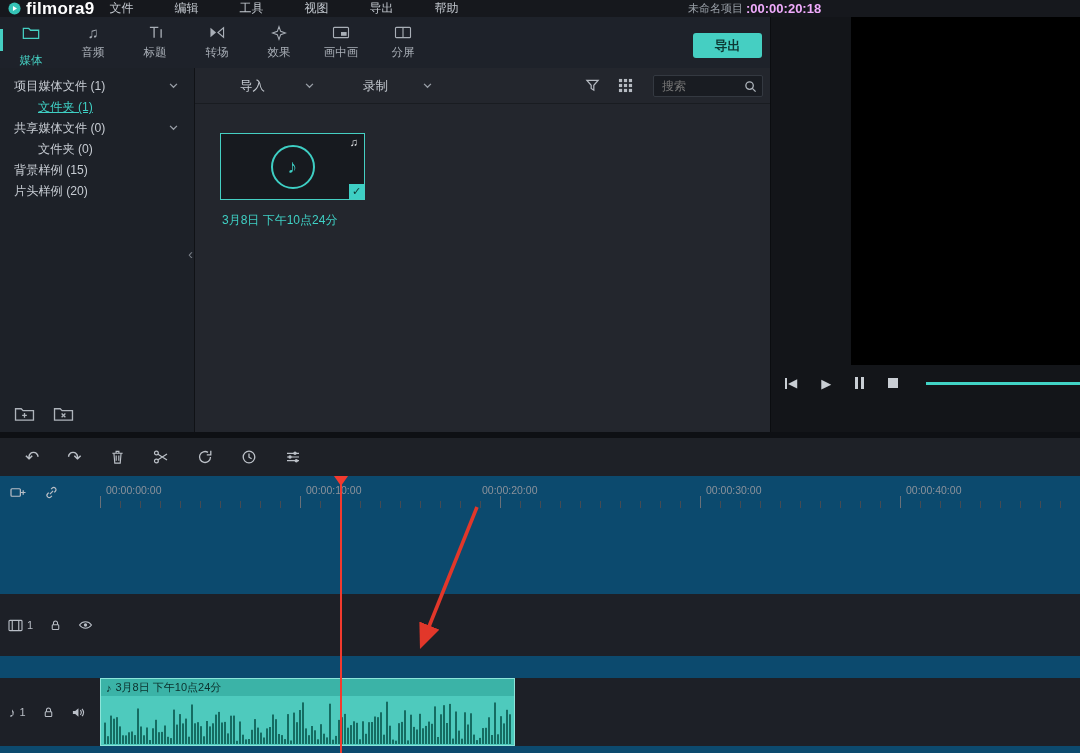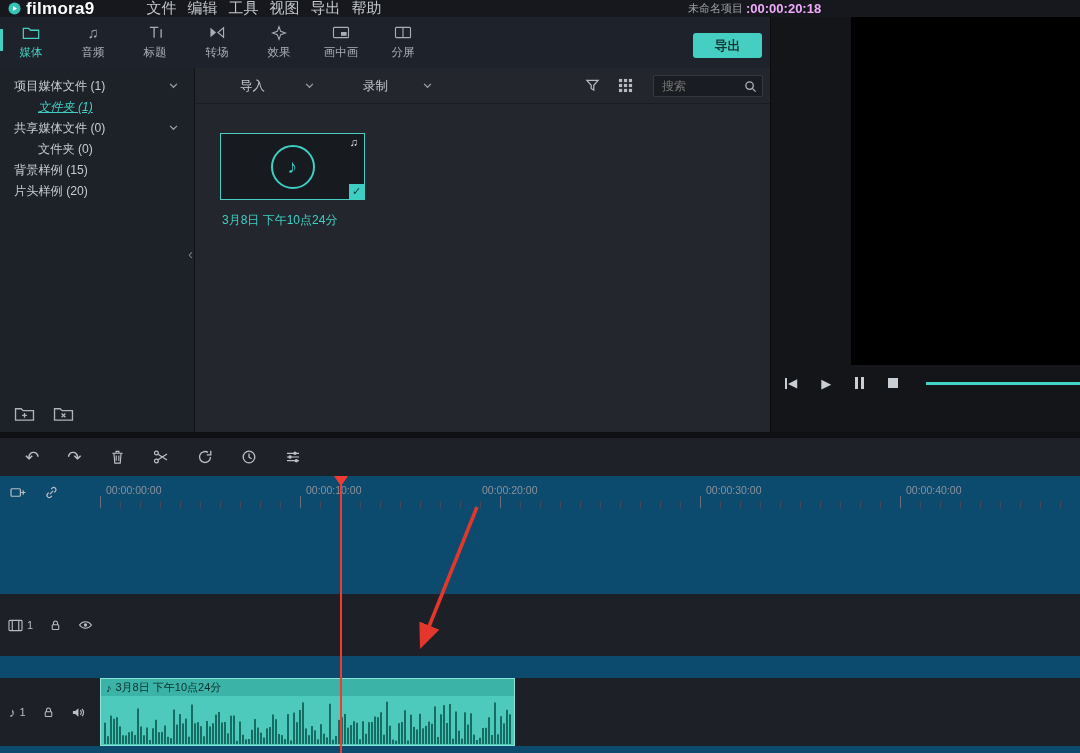--- a/index.html
+++ b/index.html
@@ -5,39 +5,39 @@
   * { margin:0; padding:0; box-sizing:border-box; }
   html,body { background:#000; }
   body { font-family:"Liberation Sans","DejaVu Sans",sans-serif; }
   #app { position:relative; width:1080px; height:753px; background:#15171c; overflow:hidden; color:#c6cbd2; font-size:12px; }
   svg { display:block; }
 
   
   .menubar { position:absolute; top:0; left:0; width:1080px; height:17px; background:#16181d; display:flex; align-items:center; padding-left:8px; }
   .logo { display:flex; align-items:center; gap:5px; }
   .logo-text { color:#ffffff; font-weight:bold; font-size:17px; letter-spacing:.3px; }
-  .menus { display:flex; gap:11px; margin-left:52px; color:#c2c7ce; font-size:15px; }
+  .menus { display:flex; gap:41px; margin-left:15px; color:#c2c7ce; font-size:12px; }
   .menu-item { cursor:default; }
   .project-info { position:absolute; left:688px; top:0; height:17px; display:flex; align-items:center; gap:3px; }
   .project-name { color:#9ba1a9; font-size:11px; }
   .timecode { color:#f0abfc; font-weight:bold; font-size:13px; }
 
   
   .tabbar { position:absolute; top:17px; left:0; width:770px; height:51px; background:#1e222a; display:flex; padding-top:7px; }
   .active-indicator { position:absolute; left:0; top:12px; width:3px; height:22px; background:#45cfc2; }
   .tab { width:62px; display:flex; flex-direction:column; align-items:center; gap:4px; color:#a9afb7; font-size:11.5px; }
   .tab .ticon { height:17px; display:flex; align-items:center; color:inherit; }
-  .tab.active { color:#45cfc2; }
+  .tab.active { color:#45cfc2;justify-content:space-between; }
   .export-btn { position:absolute; left:693px; top:16px; width:69px; height:25px; background:#45cfc2; border-radius:3px; display:flex; align-items:center; justify-content:center; color:#0e3a35; font-weight:bold; font-size:13px; }
 
   
   .sidebar { position:absolute; left:0; top:68px; width:195px; height:364px; background:#1d2128; border-right:1px solid #101216; padding-top:8px; }
   .side-item { position:relative; height:21px; line-height:21px; padding-left:14px; font-size:12.2px; color:#c6cbd2; }
   .side-item.indent { padding-left:38px; }
-  .side-item.selected { color:#3fd0c4; text-decoration:underline;font-style:italic; }
+  .side-item.selected { color:#3fd0c4; text-decoration:underline; }
   .side-chev { position:absolute; right:16px; top:7px; color:#9aa0a8; }
   .sb-actions { position:absolute; left:14px; bottom:10px; display:flex; gap:18px; color:#aeb4bb; }
   .sb-collapse { position:absolute; right:1px; top:178px; color:#777d85; font-size:15px; line-height:1; }
 
   
   .media-panel { position:absolute; left:195px; top:68px; width:575px; height:364px; background:#23262d; }
   .mp-topbar { position:relative; height:36px; border-bottom:1px solid #191c21; }
   .mp-label { position:absolute; top:10px; font-size:12.5px; color:#c6cbd2; }
   .mp-chev { position:absolute; top:15px; color:#9aa0a8; }
   .mp-icon { position:absolute; top:10px; color:#b6bbc2; }

